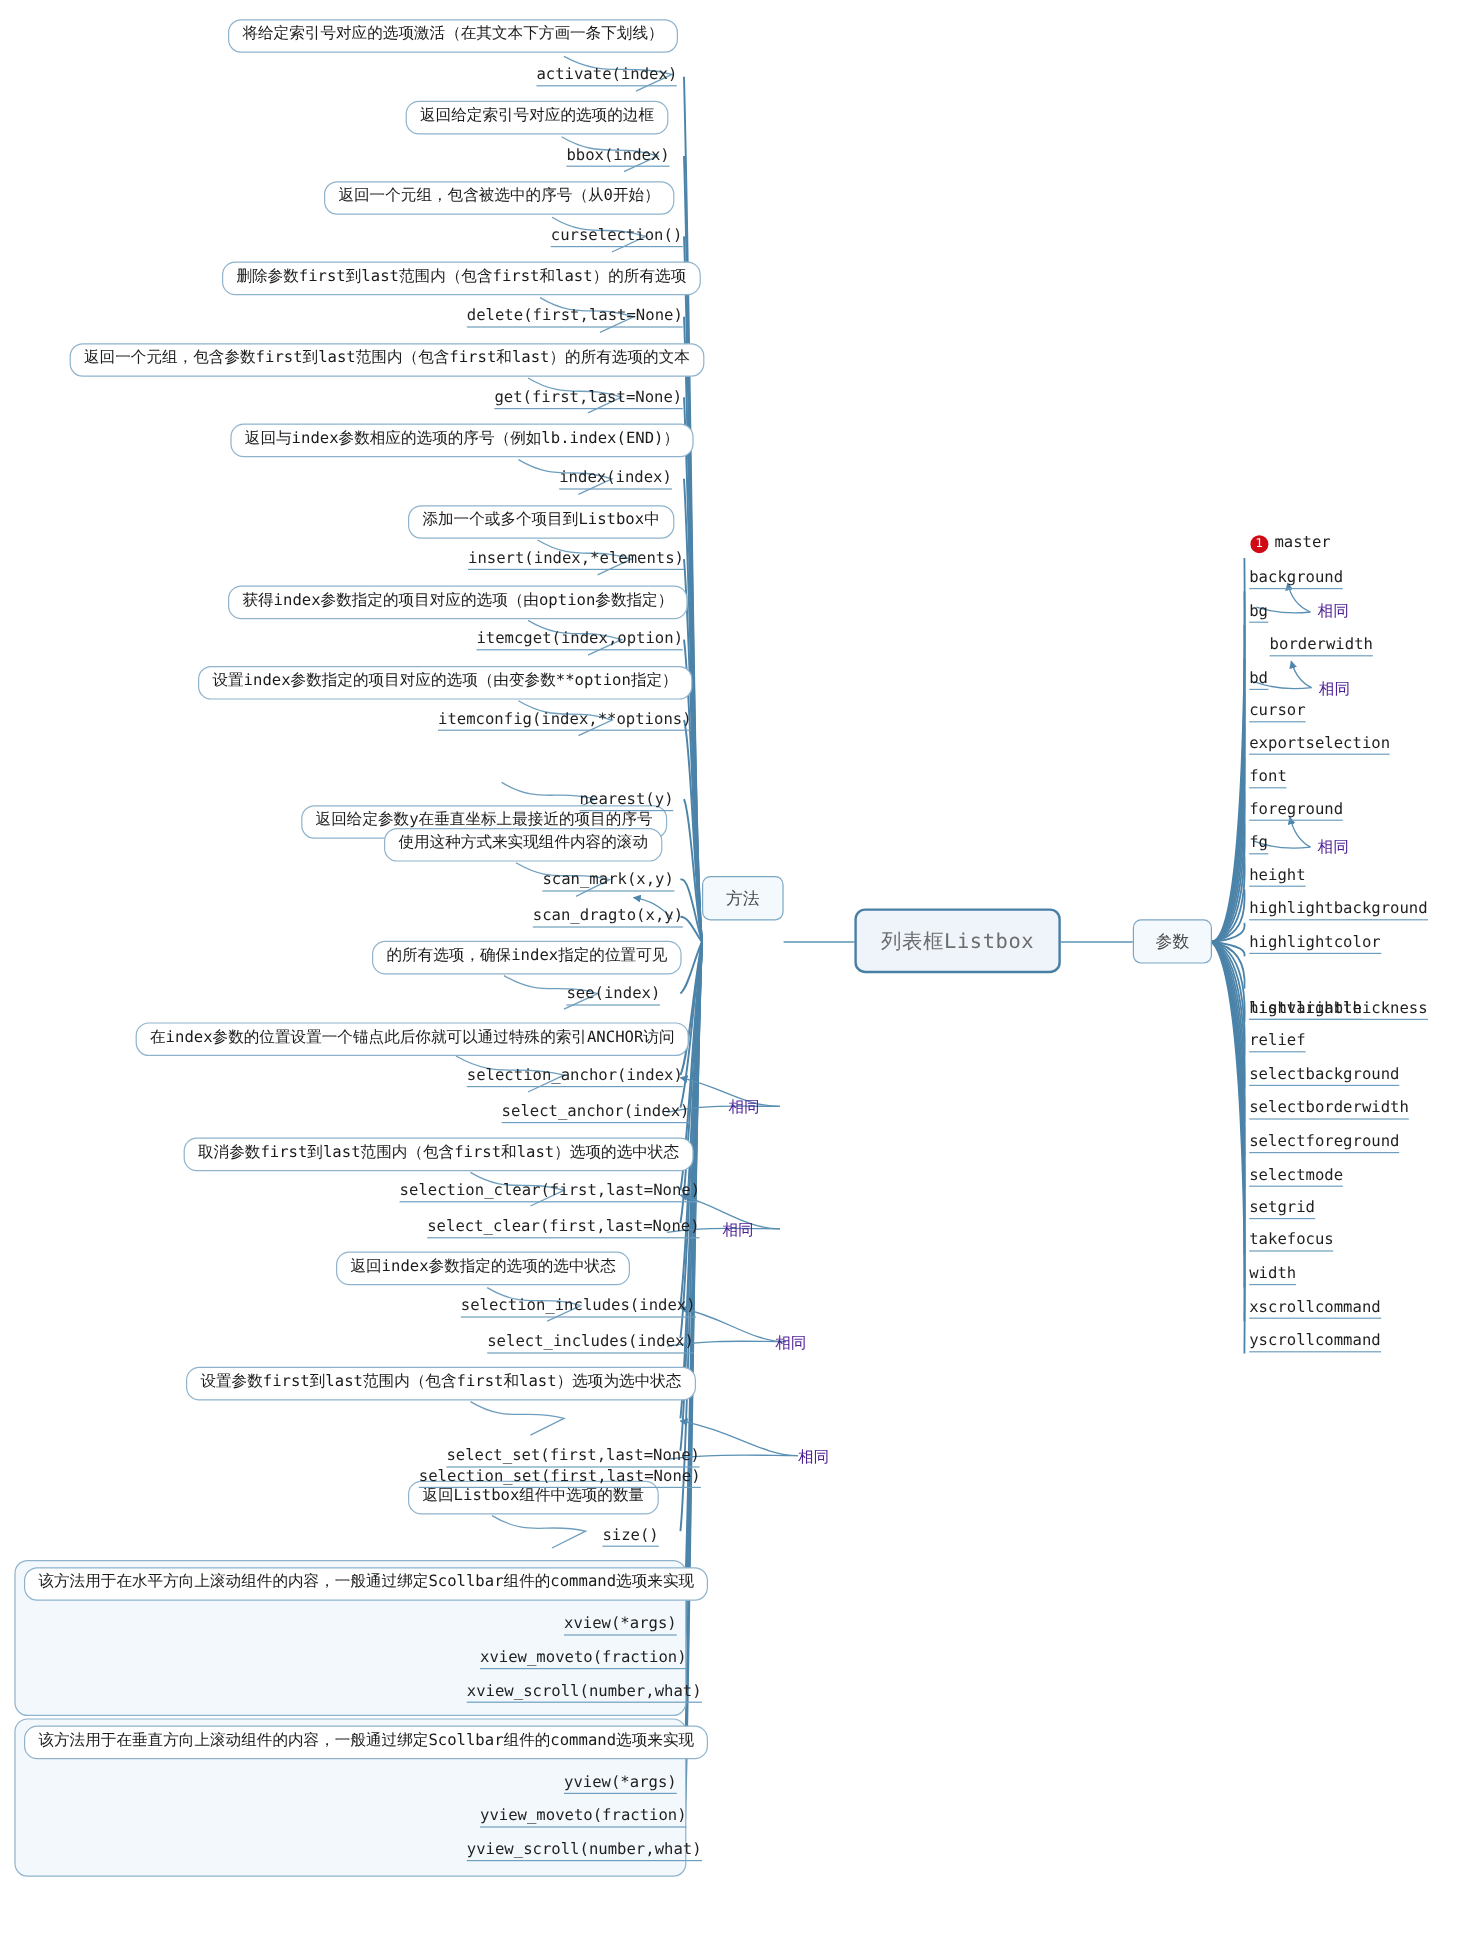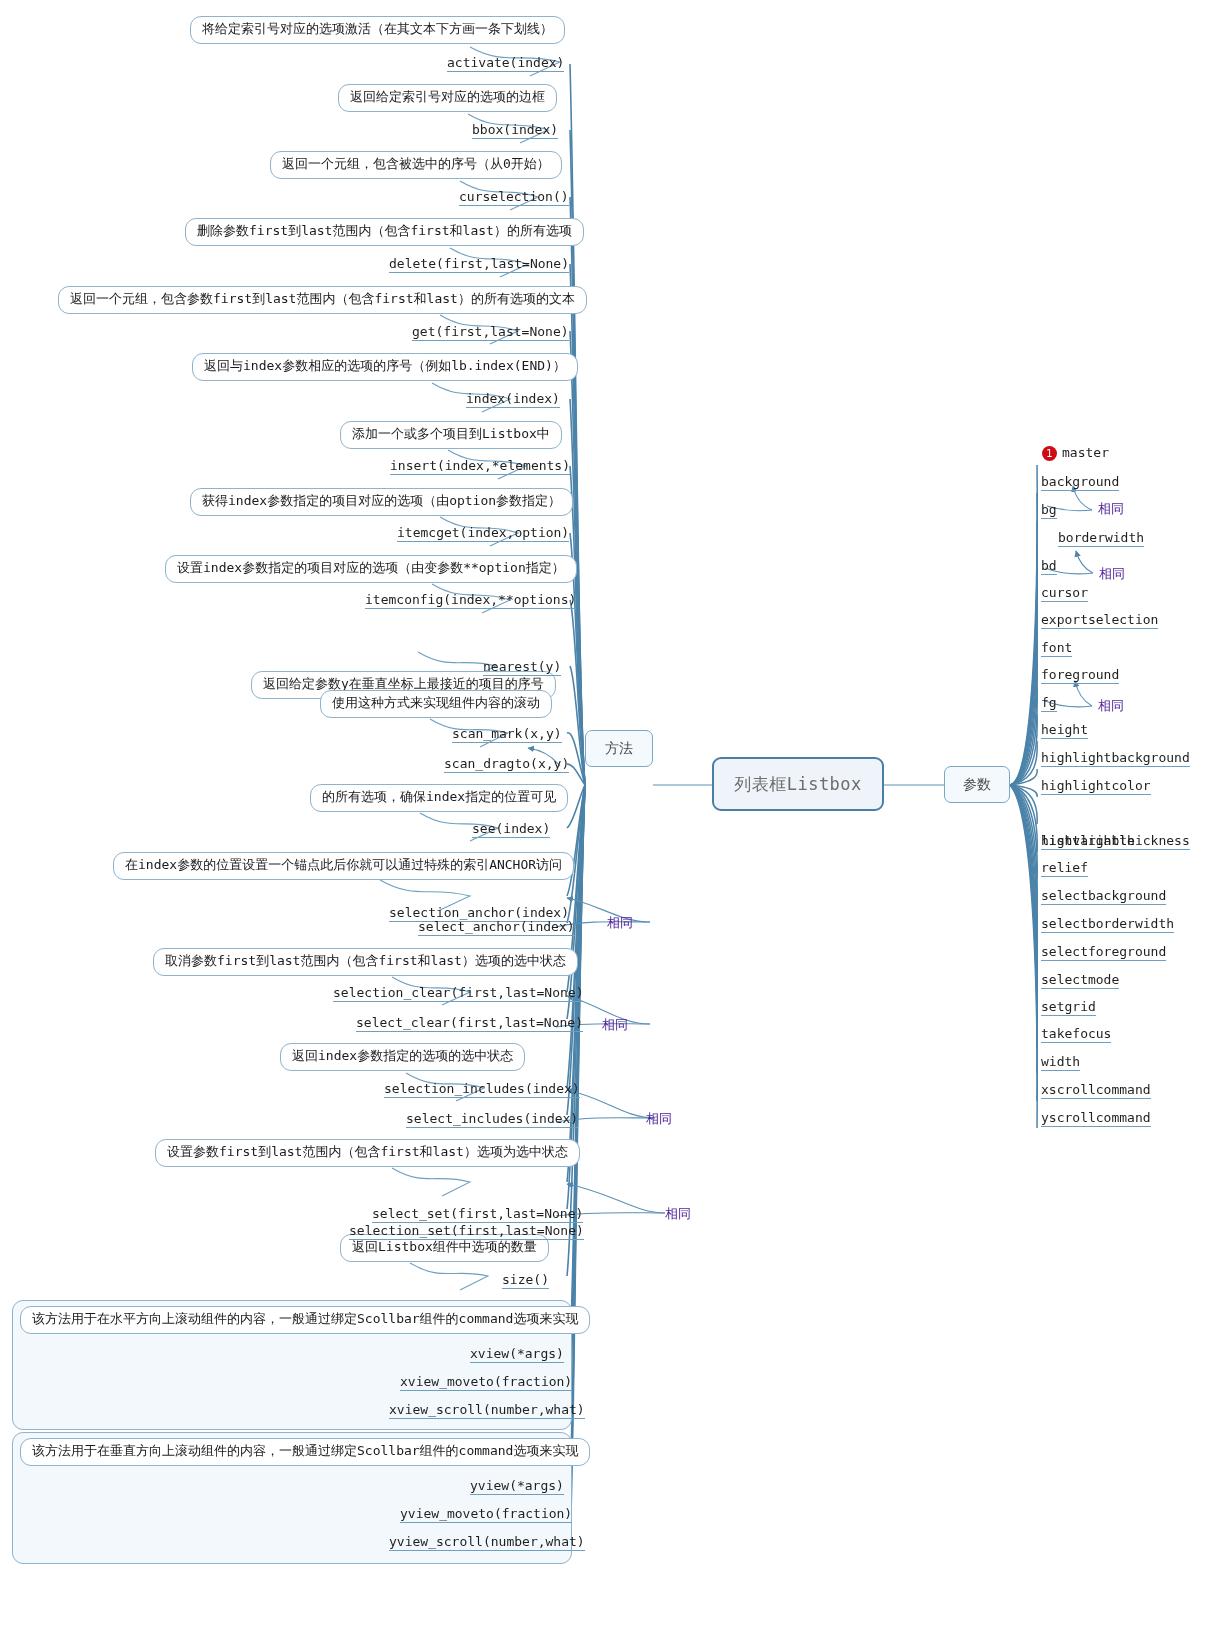--- a/index.html
+++ b/index.html
@@ -266,21 +266,21 @@
   <div class="leaf" style="left:389px;  top:256px;">delete(first,last=None)</div>
   <div class="leaf" style="left:412px;  top:324px;">get(first,last=None)</div>
   <div class="leaf" style="left:466px;  top:391px;">index(index)</div>
   <div class="leaf" style="left:390px;  top:458px;">insert(index,*elements)</div>
   <div class="leaf" style="left:397px;  top:525px;">itemcget(index,option)</div>
   <div class="leaf" style="left:365px;  top:592px;">itemconfig(index,**options)</div>
   <div class="leaf" style="left:483px;  top:659px;">nearest(y)</div>
   <div class="leaf" style="left:452px;  top:726px;">scan_mark(x,y)</div>
   <div class="leaf" style="left:444px;  top:756px;">scan_dragto(x,y)</div>
   <div class="leaf" style="left:472px;  top:821px;">see(index)</div>
-  <div class="leaf" style="left:389px;  top:889px;margin-top:16px;">selection_anchor(index)</div>
+  <div class="leaf" style="left:389px;  top:889px;">selection_anchor(index)</div>
   <div class="leaf" style="left:418px;  top:919px;">select_anchor(index)</div>
   <div class="leaf" style="left:333px;  top:985px;">selection_clear(first,last=None)</div>
   <div class="leaf" style="left:356px;  top:1015px;">select_clear(first,last=None)</div>
   <div class="leaf" style="left:384px;  top:1081px;">selection_includes(index)</div>
   <div class="leaf" style="left:406px;  top:1111px;">select_includes(index)</div>
   <div class="leaf" style="left:349px;  top:1223px;">selection_set(first,last=None)</div>
   <div class="leaf" style="left:372px;  top:1206px;">select_set(first,last=None)</div>
   <div class="leaf" style="left:502px;  top:1272px;">size()</div>
 
   <div class="leaf" style="left:470px;  top:1346px;">xview(*args)</div>

